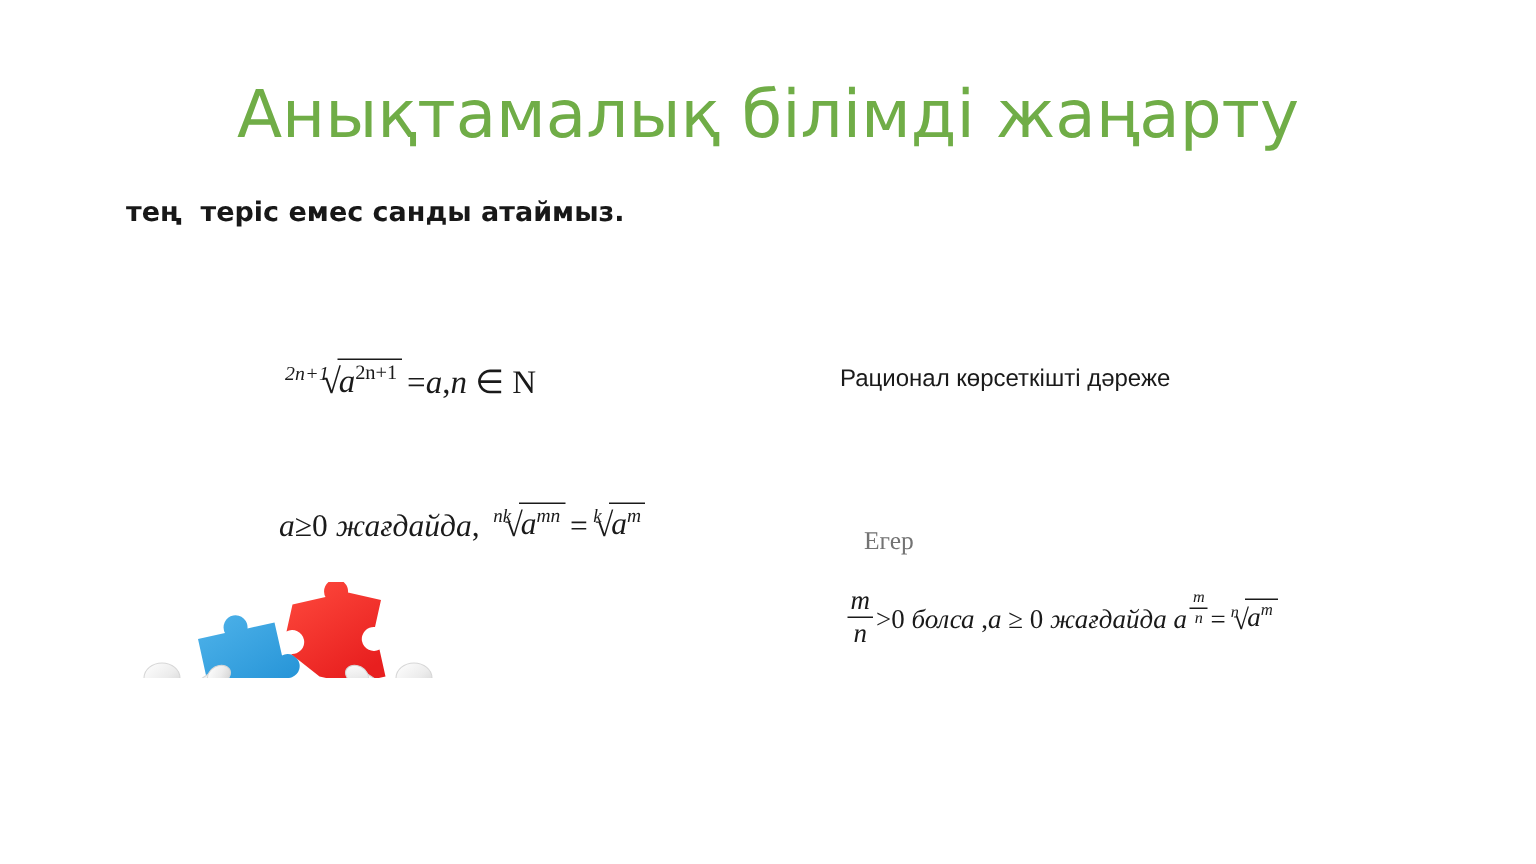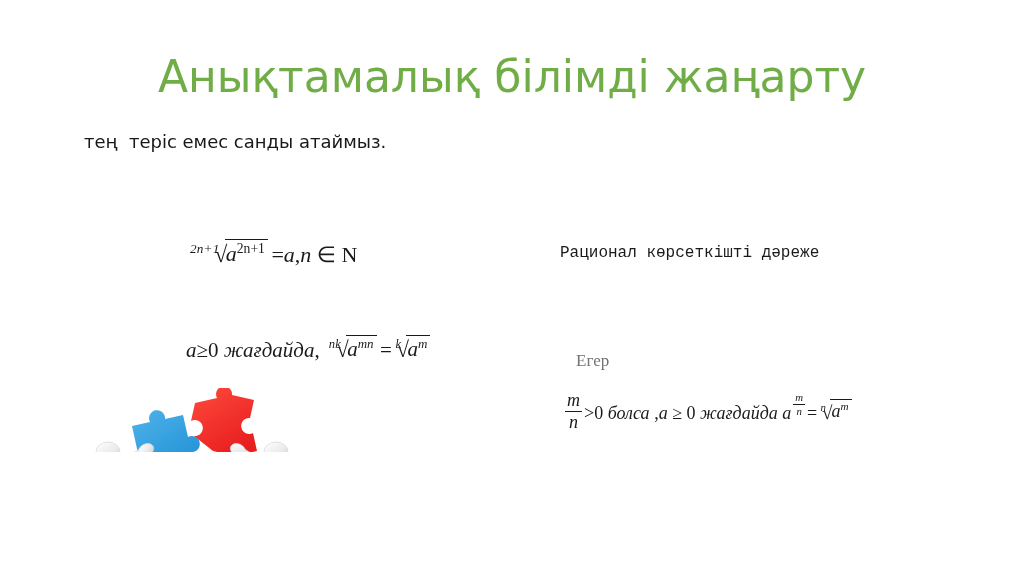--- a/index.html
+++ b/index.html
@@ -33,21 +33,21 @@
   }
 
   
   #slide-subtitle {
     position: absolute;
     left: 84px;
     top: 131px;
     color: #181818;
     font-family: "DejaVu Sans", sans-serif;
     font-size: 18px;
-    font-weight: 400;
+    font-weight: 700;
     line-height: 1.2;
     white-space: pre;
   }
 
   
   .math {
     position: absolute;
     color: #1a1a1a;
     font-family: "Liberation Serif", serif;
     font-style: italic;
@@ -131,21 +131,21 @@
   
   #formula-1 { left: 186px; top: 240px; font-size: 22px; }
   #formula-2 { left: 186px; top: 288px; font-size: 22px; }
   #formula-3 { left: 186px; top: 336px; font-size: 21px; }
 
   #right-heading {
     position: absolute;
     left: 560px;
     top: 244px;
     color: #1a1a1a;
-    font-family: Liberation Mono, monospace;
+    font-family: Liberation Sans, sans-serif;
     font-size: 16px;
     white-space: nowrap;
   }
   #right-egerlabel {
     position: absolute;
     left: 576px;
     top: 351px;
     color: #737373;
     font-family: "Liberation Serif", serif;
     font-size: 17px;

